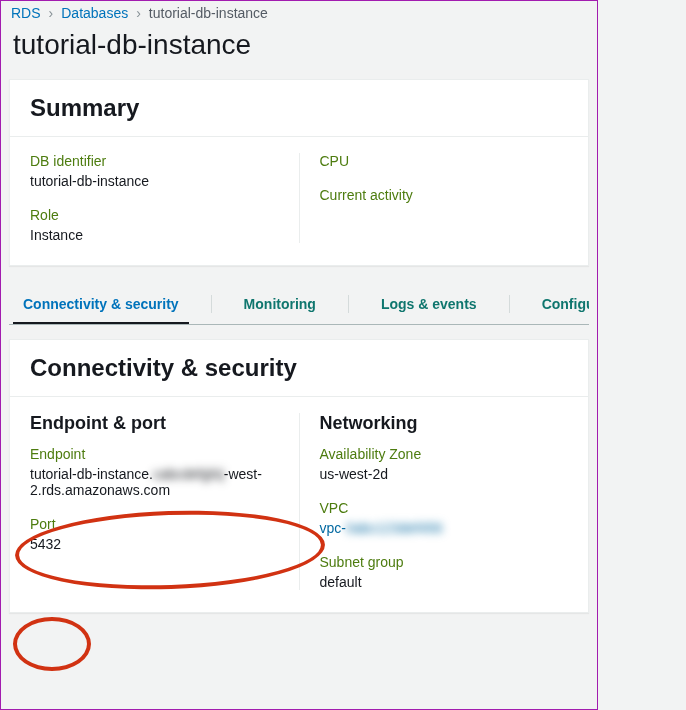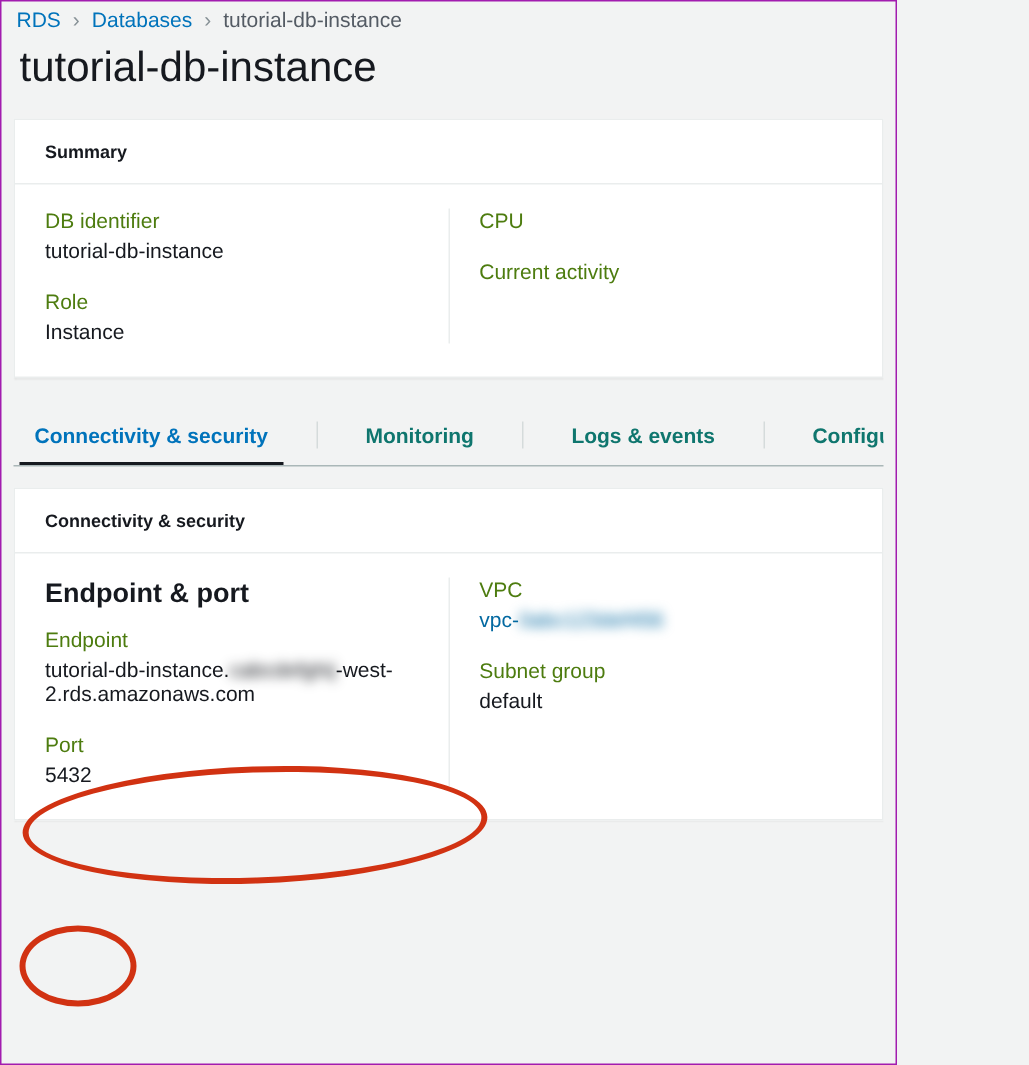--- a/index.html
+++ b/index.html
@@ -30,21 +30,21 @@
   .panel {
     background: #fff;
     border: 1px solid #eaeded;
     box-shadow: 0 1px 1px rgba(0,0,0,0.05);
     margin: 0 8px 18px 8px;
   }
   .panel-header {
     padding: 14px 20px;
     border-bottom: 1px solid #eaeded;
   }
-  .panel-header h2 { font-size: 12px; font-weight: 700; }
+  .panel-header h2 { font-size: 24px; font-weight: 700; }
   .panel-body { padding: 16px 20px 22px 20px; display: flex; }
   .col { flex: 1; }
   .col.left { border-right: 1px solid #eaeded; padding-right: 20px; }
   .col.right { padding-left: 20px; }
   .field { margin-bottom: 18px; }
   .field:last-child { margin-bottom: 0; }
   .lbl { color: #4d7c0f; font-size: 14px; margin-bottom: 4px; }
   .val { color: #16191f; font-size: 14px; }
   .val.link { color: #0369a1; }
   .cpu-row { display: flex; align-items: center; gap: 8px; }
@@ -179,20 +179,25 @@
           <div class="val">
             <span>tutorial-db-instance.</span><span class="blur">cabcdefghij</span><span>-west-2.rds.amazonaws.com</span>
           </div>
         </div>
         <div class="field">
           <div class="lbl">Port</div>
           <div class="val">5432</div>
         </div>
       </div>
       <div class="col right">
+        <div class="section-title">Networking</div>
+        <div class="field">
+          <div class="lbl">Availability Zone</div>
+          <div class="val">us-west-2d</div>
+        </div>
         <div class="field">
           <div class="lbl">VPC</div>
           <div class="val link">
             <span>vpc-</span><span class="blur">0abc123def456</span>
           </div>
         </div>
         <div class="field">
           <div class="lbl">Subnet group</div>
           <div class="val">default</div>
         </div>

